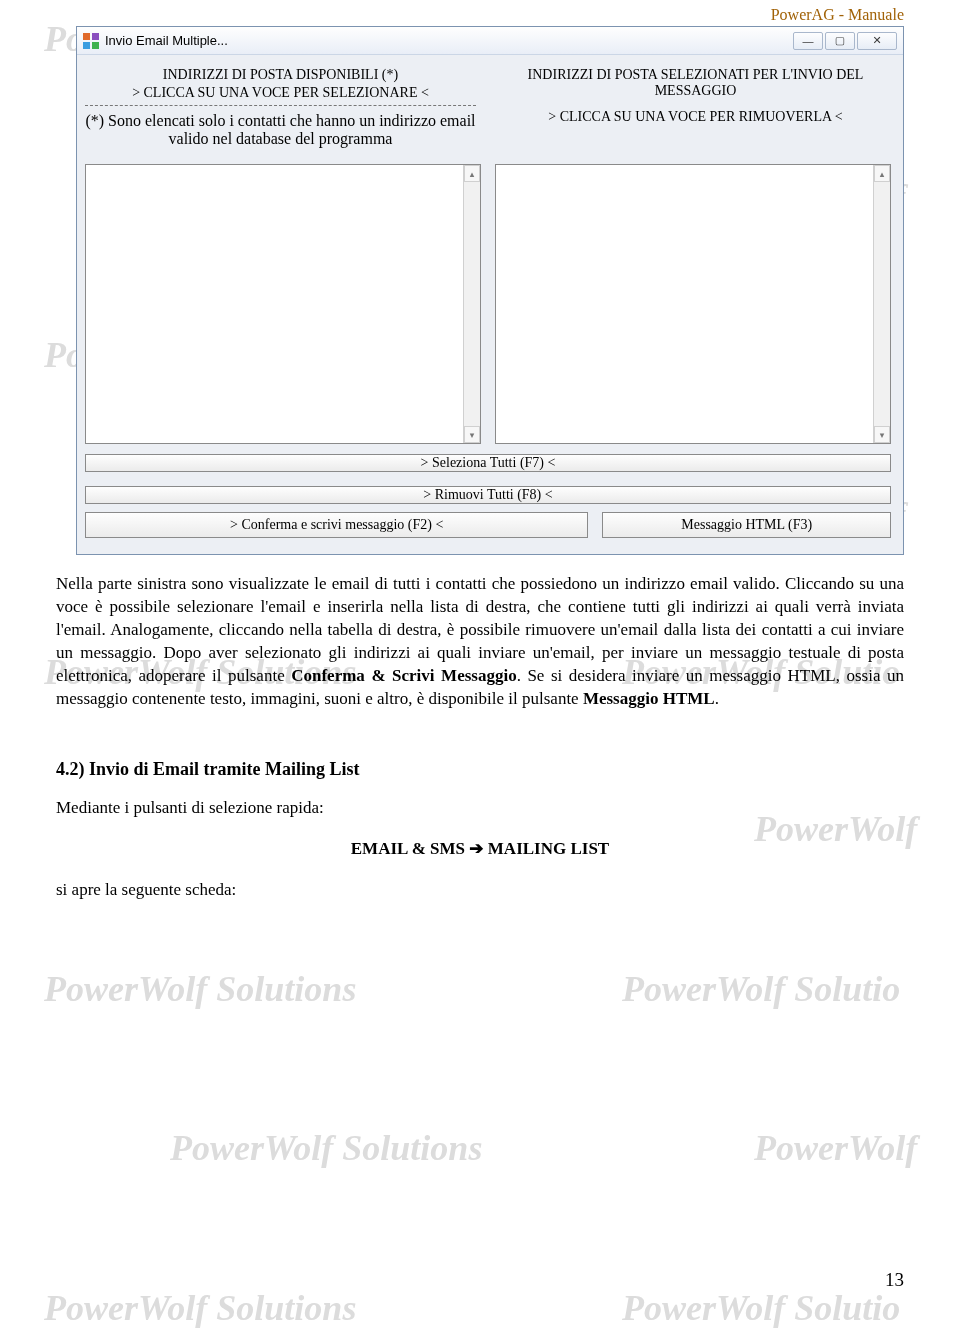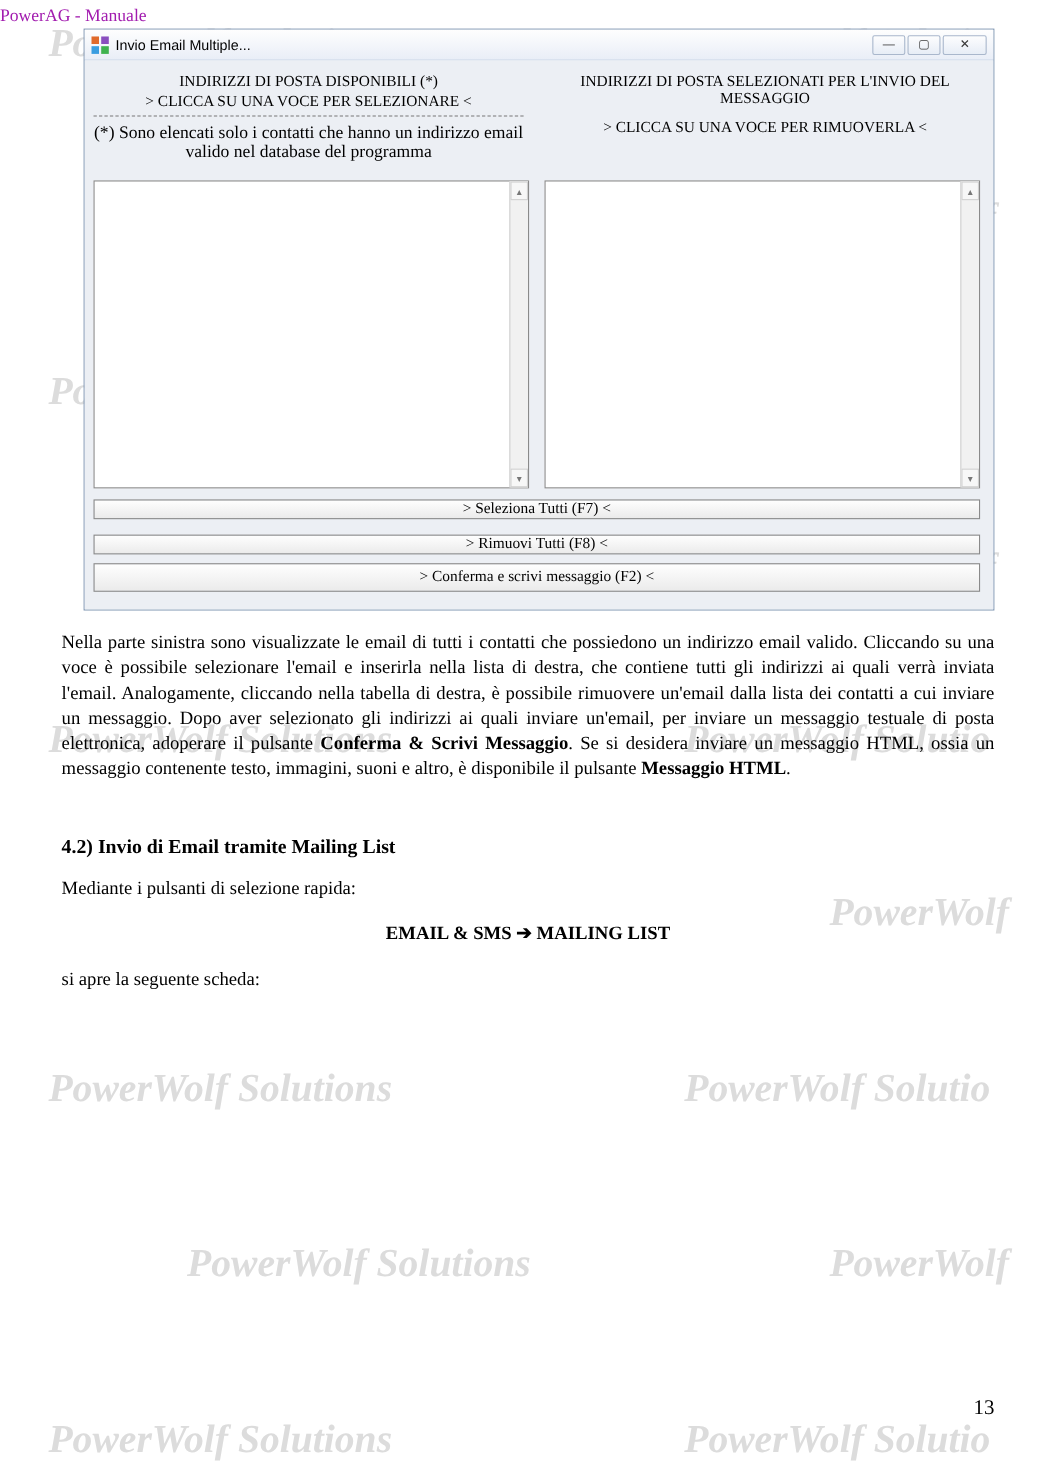--- a/index.html
+++ b/index.html
@@ -18,23 +18,23 @@
     font-style:italic;
     font-weight:bold;
     font-size:36px;
     color:#dcdcdc;
     white-space:nowrap;
     z-index:0;
     user-select:none;
     pointer-events:none;
   }
   .doc-header {
-    text-align:left;
+    text-align:right;
     font-size:16px;
-    color:#a21caf;
+    color:#a16207;
     padding:6px 56px 2px 0;
     position:relative;
     z-index:2;
   }
   .page-number {
     position:absolute;
     bottom:40px;
     right:56px;
     font-size:19px;
     z-index:2;
@@ -226,20 +226,21 @@
           <div class="arrow down">▾</div>
         </div>
       </div>
     </div>
     <div class="btn-row">
       <div class="btn">&gt;   Seleziona Tutti  (F7)  &lt;</div>
       <div class="btn">&gt;   Rimuovi Tutti (F8)  &lt;</div>
     </div>
     <div class="btn-row2">
       <div class="btn">&gt;   Conferma e scrivi messaggio  (F2)  &lt;</div>
+      <div class="btn">Messaggio HTML  (F3)</div>
     </div>
   </div>
 </div>
 
 <div class="content">
   <p>
     <span>Nella parte sinistra sono visualizzate le email di tutti i contatti che possiedono un indirizzo email valido. Cliccando su una voce è possibile selezionare l'email e inserirla nella lista di destra, che contiene tutti gli indirizzi ai quali verrà inviata l'email. Analogamente, cliccando nella tabella di destra, è possibile rimuovere un'email dalla lista dei contatti a cui inviare un messaggio. Dopo aver selezionato gli indirizzi ai quali inviare un'email, per inviare un messaggio testuale di posta elettronica, adoperare il pulsante </span><b>Conferma &amp; Scrivi Messaggio</b><span>. Se si desidera inviare un messaggio HTML, ossia un messaggio contenente testo, immagini, suoni e altro, è disponibile il pulsante </span><b>Messaggio HTML</b><span>.</span>
   </p>
   <h3>4.2) Invio di Email tramite Mailing List</h3>
   <p>Mediante i pulsanti di selezione rapida:</p>

